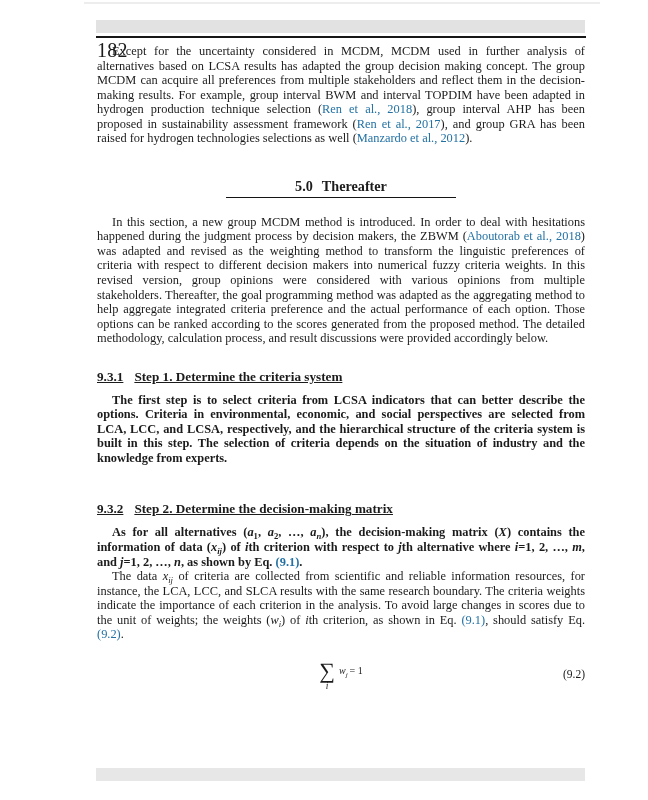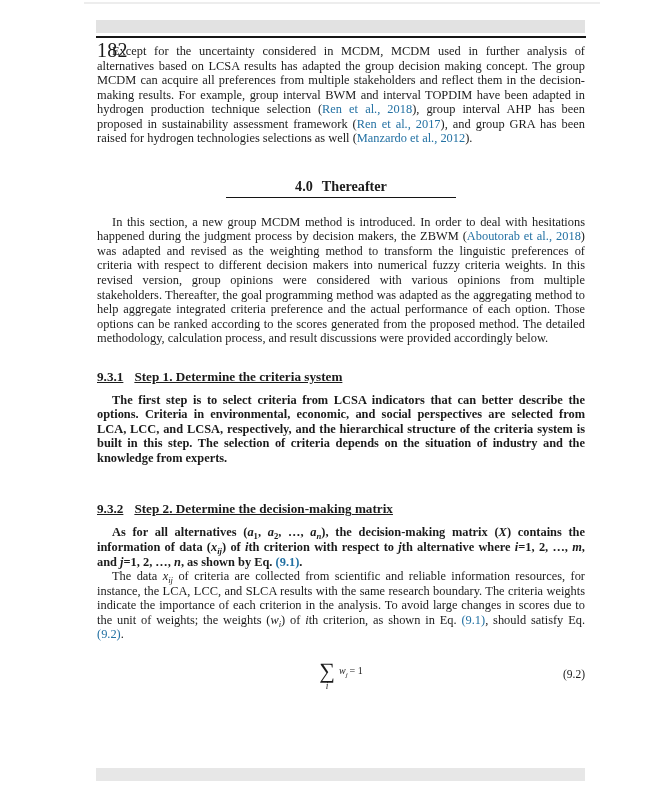--- a/index.html
+++ b/index.html
@@ -47,21 +47,21 @@
 
 <div class="running-head">
   <span class="page-num">182</span>
 </div>
 
 <div class="content">
 
   <p><span>Except for the uncertainty considered in MCDM, MCDM used in further analysis of alternatives based on LCSA results has adapted the group decision making concept. The group MCDM can acquire all preferences from multiple stakeholders and reflect them in the decision-making results. For example, group interval BWM and interval TOPDIM have been adapted in hydrogen production technique selection (</span><span class="link">Ren et al., 2018</span><span>), group interval AHP has been proposed in sustainability assessment framework (</span><span class="link">Ren et al., 2017</span><span>), and group GRA has been raised for hydrogen technologies selections as well (</span><span class="link">Manzardo et al., 2012</span><span>).</span></p>
 
   <h2 class="section">
-    <span class="sec-num">4.0</span><span>Thereafter</span>
+    <span class="sec-num">5.0</span><span>Thereafter</span>
   </h2>
   <div class="h2-rule"></div>
 
   <p class="meth-para"><span>In this section, a new group MCDM method is introduced. In order to deal with hesitations happened during the judgment process by decision makers, the ZBWM (</span><span class="link">Aboutorab et al., 2018</span><span>) was adapted and revised as the weighting method to transform the linguistic preferences of criteria with respect to different decision makers into numerical fuzzy criteria weights. In this revised version, group opinions were considered with various opinions from multiple stakeholders. Thereafter, the goal programming method was adapted as the aggregating method to help aggregate integrated criteria preference and the actual performance of each option. Those options can be ranked according to the scores generated from the proposed method. The detailed methodology, calculation process, and result discussions were provided accordingly below.</span></p>
 
   <h3 class="subsection">
     <span class="sec-num">9.3.1</span><span>Step 1. Determine the criteria system</span>
   </h3>
   <p class="after-h3"><span>The first step is to select criteria from LCSA indicators that can better describe the options. Criteria in environmental, economic, and social perspectives are selected from LCA, LCC, and LCSA, respectively, and the hierarchical structure of the criteria system is built in this step. The selection of criteria depends on the situation of industry and the knowledge from experts.</span></p>
 

